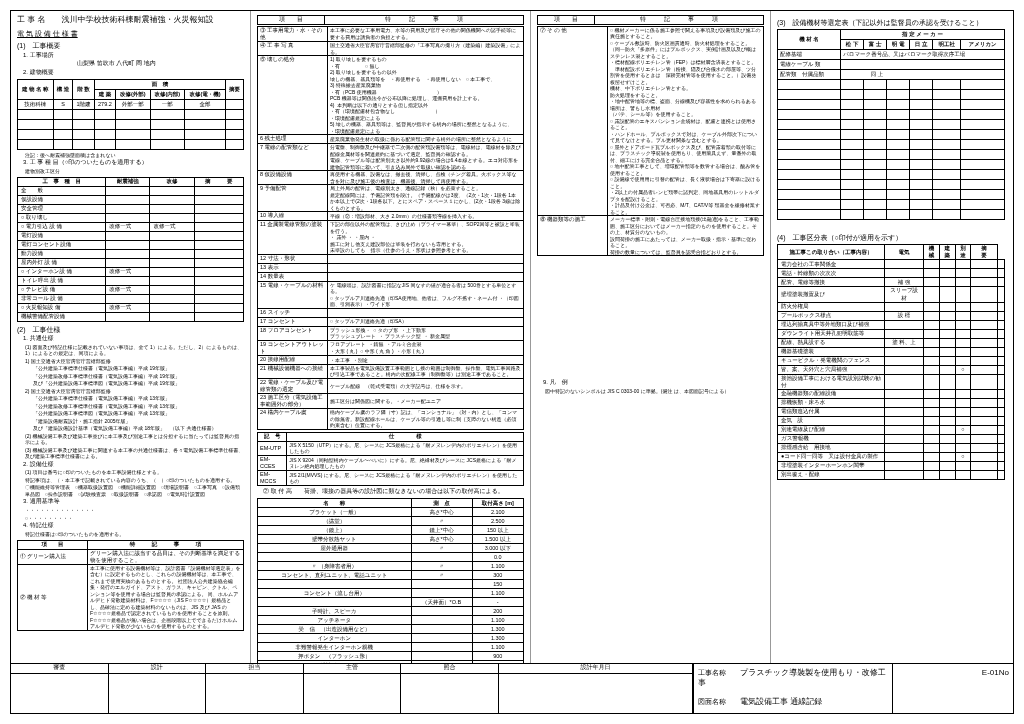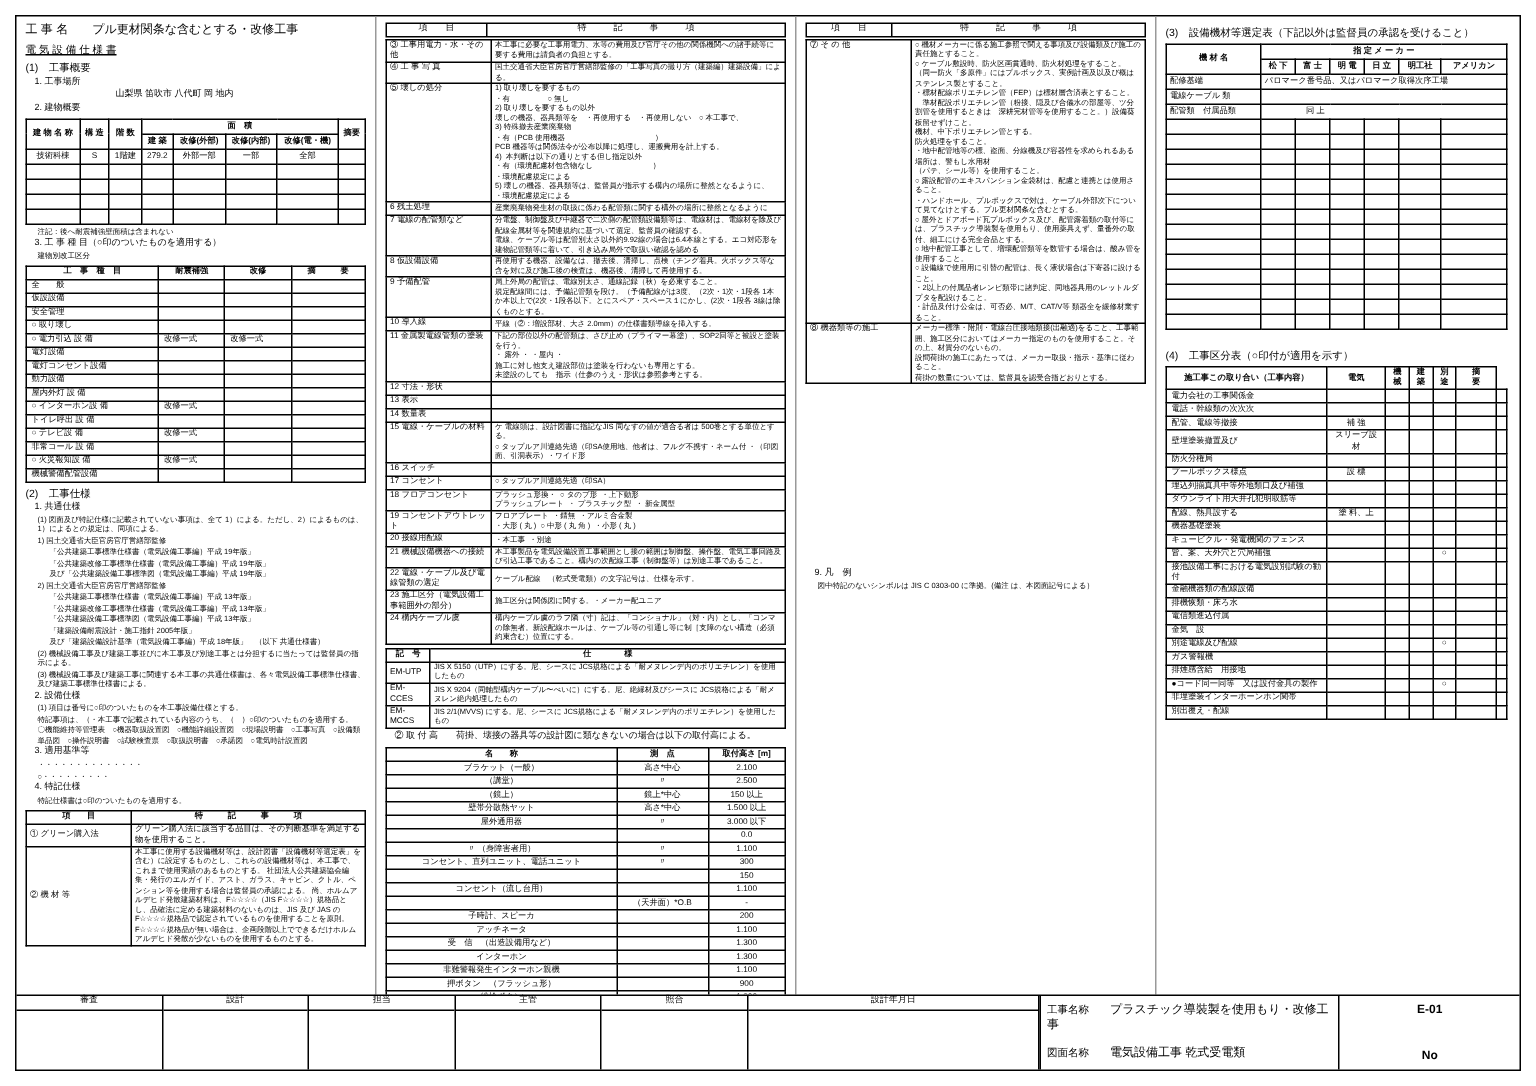--- a/index.html
+++ b/index.html
@@ -32,34 +32,34 @@
 .t-cable { width:100%; }
 .t-cable td { text-align:left; padding:0 2px; }
 .t-mount { width:100%; }
 .t-mount td { padding:0 2px; }
 .footer { position:absolute; bottom:0; left:0; right:0; height:50px; border-top:1px solid #000; display:flex; }
 .footer .stamps { flex:1; display:flex; }
 .footer .stamps .cell { border-right:1px solid #000; flex:1; display:flex; flex-direction:column; }
 .footer .stamps .cell div:first-child { border-bottom:1px solid #000; height:10px; font-size:6px; text-align:center; }
 .footer .info { width:320px; border-left:1px solid #000; display:flex; }
 .footer .info .lbl { width:200px; padding:4px; font-size:7px; border-right:1px solid #000; }
-.footer .info .num { width:120px; padding:4px; font-size:8px; text-align:center; display:flex; flex-direction:column; justify-content:space-between;font-weight:bold; }
+.footer .info .num { width:120px; padding:4px; font-size:8px; text-align:center; display:flex; justify-content:flex-end; }
 .note { font-size:5px; margin:1px 0 1px 8px; }
 .itemhdr { display:flex; font-size:6px; border:1px solid #000; margin-bottom:-1px; }
 .itemhdr span { flex:1; text-align:center; border-right:1px solid #000; }
 .itemhdr span:last-child { border-right:none; }
 </style>
 </head>
 <body>
 
 <div class="sheet">
 <div class="cols">
 
 <div class="col col1">
-  <div class="title">工 事 名　　プル更材関条な含むとする・改修工事</div>
+  <div class="title">工 事 名　　浅川中学校技術科棟耐震補強・火災報知設</div>
   <div class="hdr">電 気 設 備 仕 様 書</div>
   <div class="sect">(1)　工事概要</div>
   <div class="sub">1. 工事場所</div>
   <div class="sub" style="margin-left:60px">山梨県 笛吹市 八代町 岡 地内</div>
   <div class="sub">2. 建物概要</div>
   <table class="t-bld">
     <tbody>
             <tr>
               <th rowspan="2">建 物 名 称</th>
               <th rowspan="2">構 造</th>
@@ -962,21 +962,21 @@
           <div></div>
         </div>
     <div class="cell" style="flex:2">
           <div>設計年月日</div>
           <div></div>
         </div>
   </div>
   <div class="info">
     <div class="lbl">
       <div><span>工事名称</span>　　<span style="font-size:8px">プラスチック導裝製を使用もり・改修工事</span></div>
-      <div style="margin-top:8px"><span>図面名称</span>　　<span style="font-size:8px">電気設備工事 乾式受電類</span></div>
+      <div style="margin-top:8px"><span>図面名称</span>　　<span style="font-size:8px">電気設備工事 通線記録</span></div>
     </div>
     <div class="num">
       <div>E‐01</div>
       <div>No</div>
     </div>
   </div>
 </div>
 </div>
 
 </body></html>

